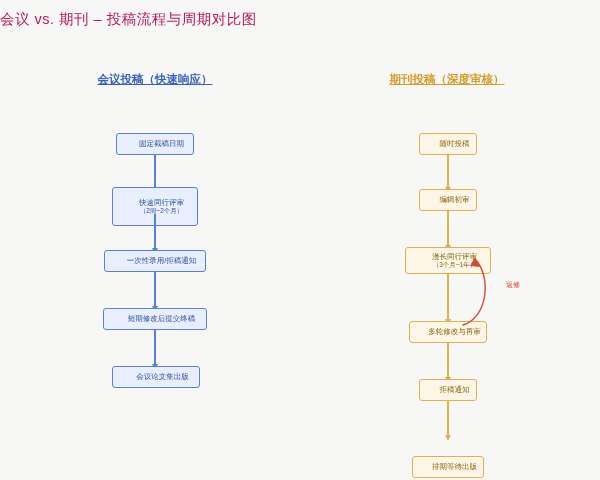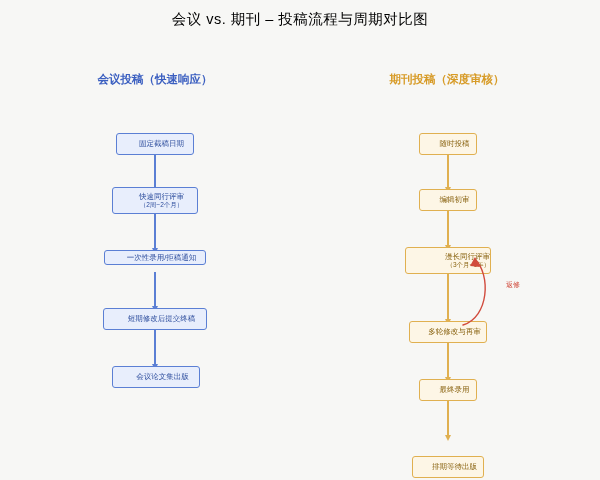--- a/index.html
+++ b/index.html
@@ -17,32 +17,32 @@
   #canvas {
     position: relative;
     width: 600px;
     height: 480px;
   }
   .title {
     position: absolute;
     top: 10px;
     left: 0;
     width: 600px;
-    text-align: center;
     font-size: 14.5px;
-    color: #000000;
+    color: #be185d;
     letter-spacing: 0.5px;
     white-space: nowrap;
   }
   .col-head {
     position: absolute;
     font-size: 11.5px;
     font-weight: bold;
     white-space: nowrap;
     text-align: center;
+    text-decoration: underline;
   }
   .col-head.left {
     color: #3b5fc0;
     left: 60px;
     width: 190px;
     top: 72px;
   }
   .col-head.right {
     color: #d79b27;
     left: 352px;
@@ -115,27 +115,27 @@
   <div class="title">会议 vs. 期刊 – 投稿流程与周期对比图</div>
 
   <div class="col-head left">会议投稿（快速响应）</div>
   <div class="col-head right">期刊投稿（深度审核）</div>
 
   <div class="node blue" style="left:116px; top:133px; width:78px; height:22px;">
     <span class="l1">固定截稿日期</span>
   </div>
   <div class="arrow blue" style="left:154px; top:155px; height:32px;"></div>
 
-  <div class="node blue" style="left:112px; top:187px; width:86px; height:27px;">
+  <div class="node blue" style="left:112px; top:187px; width:86px; height:39px;">
     <span class="l1">快速同行评审</span>
     <span class="l2">（2周~2个月）</span>
   </div>
   <div class="arrow blue" style="left:154px; top:214px; height:34px;"></div>
 
-  <div class="node blue" style="left:104px; top:250px; width:102px; height:15px;">
+  <div class="node blue" style="left:104px; top:250px; width:102px; height:22px;">
     <span class="l1">一次性录用/拒稿通知</span>
   </div>
   <div class="arrow blue" style="left:154px; top:272px; height:34px;"></div>
 
   <div class="node blue" style="left:103px; top:308px; width:104px; height:22px;">
     <span class="l1">短期修改后提交终稿</span>
   </div>
   <div class="arrow blue" style="left:154px; top:330px; height:34px;"></div>
 
   <div class="node blue" style="left:112px; top:366px; width:88px; height:22px;">
@@ -145,33 +145,33 @@
   <div class="node gold" style="left:419px; top:133px; width:58px; height:22px;">
     <span class="l1">随时投稿</span>
   </div>
   <div class="arrow gold" style="left:447px; top:155px; height:32px;"></div>
 
   <div class="node gold" style="left:419px; top:189px; width:58px; height:22px;">
     <span class="l1">编辑初审</span>
   </div>
   <div class="arrow gold" style="left:447px; top:211px; height:34px;"></div>
 
-  <div class="node gold" style="left:405px; top:247px; width:86px; height:27px;align-items:flex-end;">
+  <div class="node gold" style="left:405px; top:247px; width:86px; height:27px;">
     <span class="l1">漫长同行评审</span>
     <span class="l2">（3个月~1年）</span>
   </div>
   <div class="arrow gold" style="left:447px; top:274px; height:45px;"></div>
 
   <div class="node gold" style="left:409px; top:321px; width:78px; height:22px;font-family:Liberation Serif, serif;">
     <span class="l1">多轮修改与再审</span>
   </div>
   <div class="arrow gold" style="left:447px; top:343px; height:34px;"></div>
 
   <div class="node gold" style="left:419px; top:379px; width:58px; height:22px;">
-    <span class="l1">最终录用</span>
+    <span class="l1">拒稿通知</span>
   </div>
   <div class="arrow gold" style="left:447px; top:401px; height:34px;"></div>
 
   <div class="node gold" style="left:412px; top:456px; width:72px; height:22px;">
     <span class="l1">排期等待出版</span>
   </div>
 
   <svg id="loop-svg" width="50" height="75" viewBox="0 0 50 75">
     <path d="M 8 70 C 34 62, 36 20, 20 4" fill="none" stroke="#d14b3d" stroke-width="1.4" stroke-linecap="round"></path>
     <polygon points="20,2 25,12 15,11" fill="#d14b3d"></polygon>

